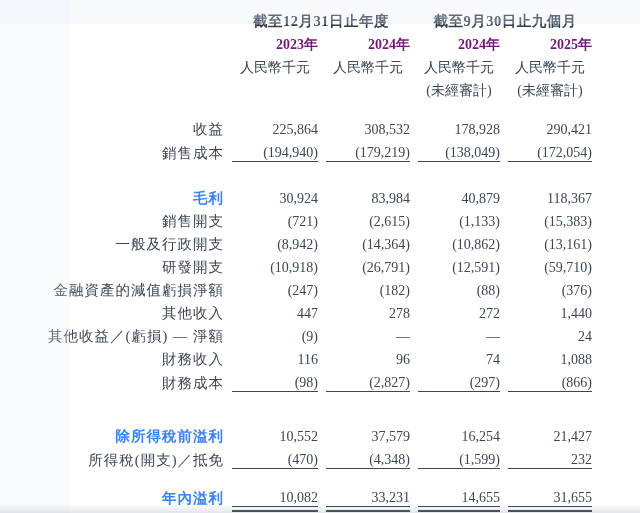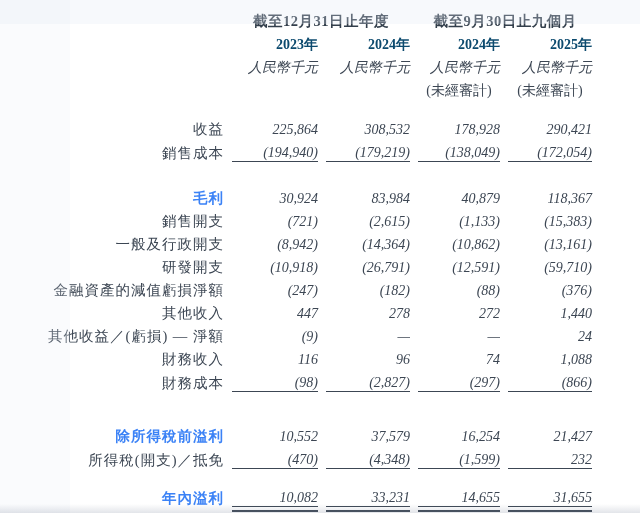--- a/index.html
+++ b/index.html
@@ -47,32 +47,32 @@
     vertical-align: bottom;
     font-size: 14px;
     line-height: 1.25;
     white-space: nowrap;
   }
   td.label {
     text-align: right;
     font-size: 14.5px;
     letter-spacing: 1px;
   }
-  td.num { text-align: right; font-style: italic; }
+  td.num { text-align: right; }
   .bold { font-weight: bold; color: #3b82f6; }
   td.group-head {
     text-align: center;
     font-weight: bold;
     font-size: 14.5px;
     letter-spacing: 0.5px;
     color: #323e4b;
     height: 24px;
   }
-  td.year { text-align: right; font-weight: bold; color: #0c4a6e; }
-  td.unit { text-align: right; font-style: italic; }
+  td.year { text-align: right; font-weight: bold; color: #701a75; }
+  td.unit { text-align: center; }
   td.audit { text-align: center; }
   td.u-single { border-bottom: 1.5px solid #3c4653; }
   td.u-double {
     border-bottom: 1.5px solid #3c4653;
     position: relative;
   }
   td.u-double::after {
     content: "";
     position: absolute;
     left: 0; right: 0; bottom: -6px;

